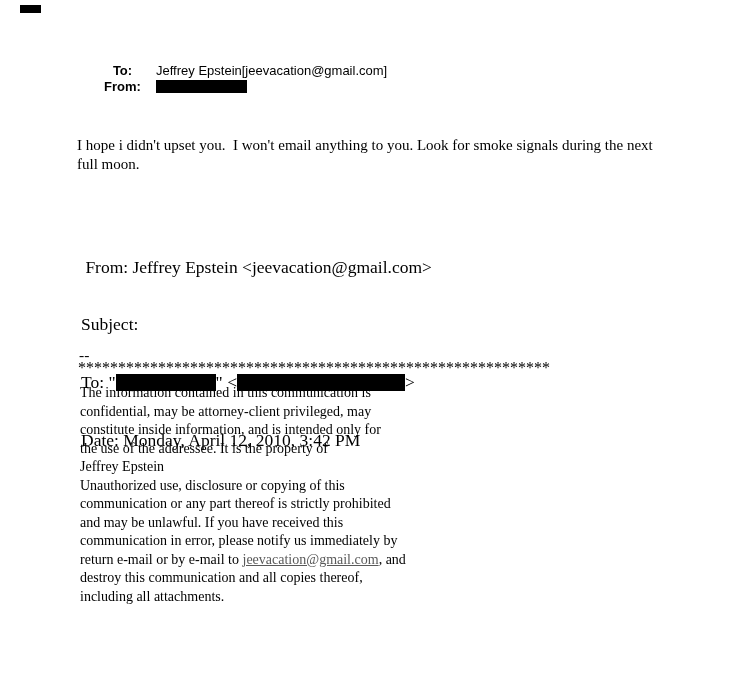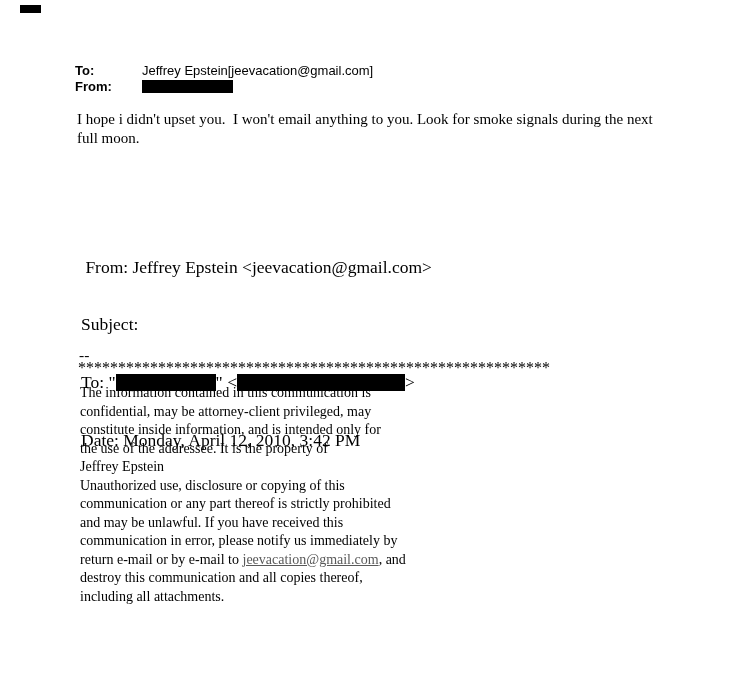--- a/index.html
+++ b/index.html
@@ -16,38 +16,39 @@
   .corner-mark {
     position: absolute;
     left: 20px; top: 5px;
     width: 21px; height: 8px;
     background: #000;
   }
 
   
   .hdr {
     position: absolute;
-    left: 75px; top: 63px;
+    left: 89px; top: 63px;
     font-family: "Liberation Sans", sans-serif;
     font-size: 13px;
     line-height: 16px;
+    text-align: center;
   }
   .hdr-row { display: flex; align-items: flex-start; }
   .hdr-label { font-weight: bold; width: 67px; flex: none; }
   .hdr-value { white-space: pre; }
   .hdr-value.u { }
   .redact-bar { display: inline-block; background: #000; }
   .bar-from { width: 91px; height: 13px; margin-top: 1px; }
 
   
   .serif { font-family: "Liberation Serif", serif; }
 
   .intro {
     position: absolute;
-    left: 77px; top: 110px;
+    left: 77px; top: 136px;
     width: 660px;
     font-size: 15px;
     line-height: 19px;
     white-space: pre-wrap;
   }
 
   .attribution {
     position: absolute;
     left: 79px; top: 186px;
     font-size: 15px;

